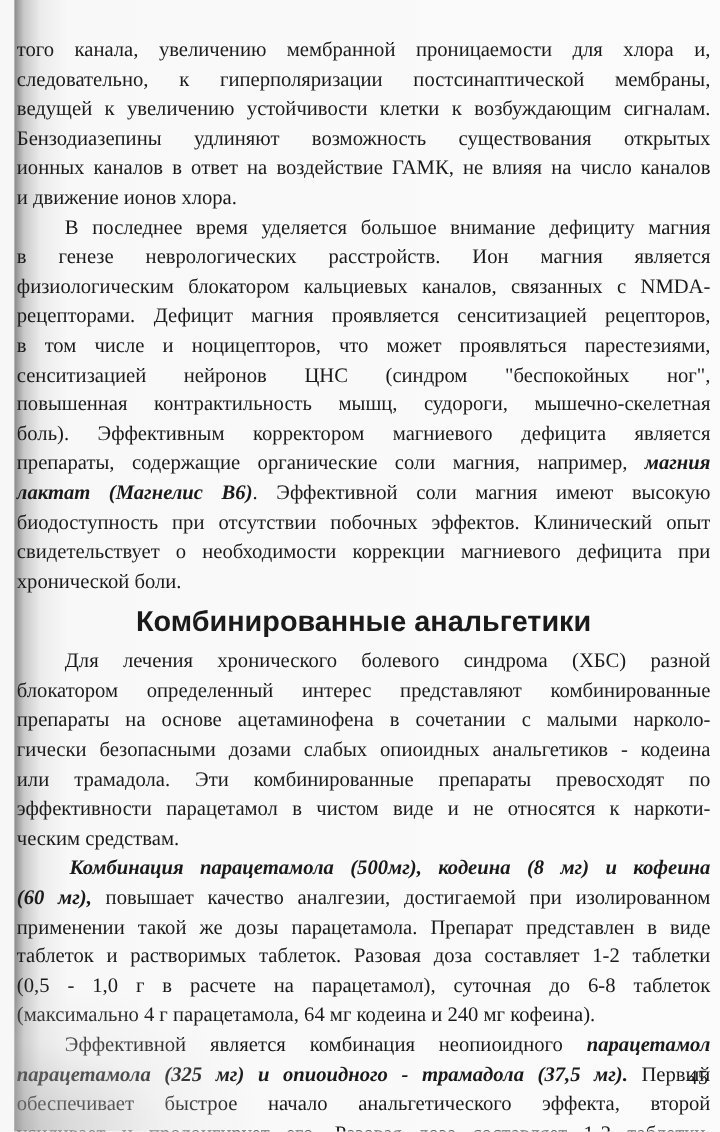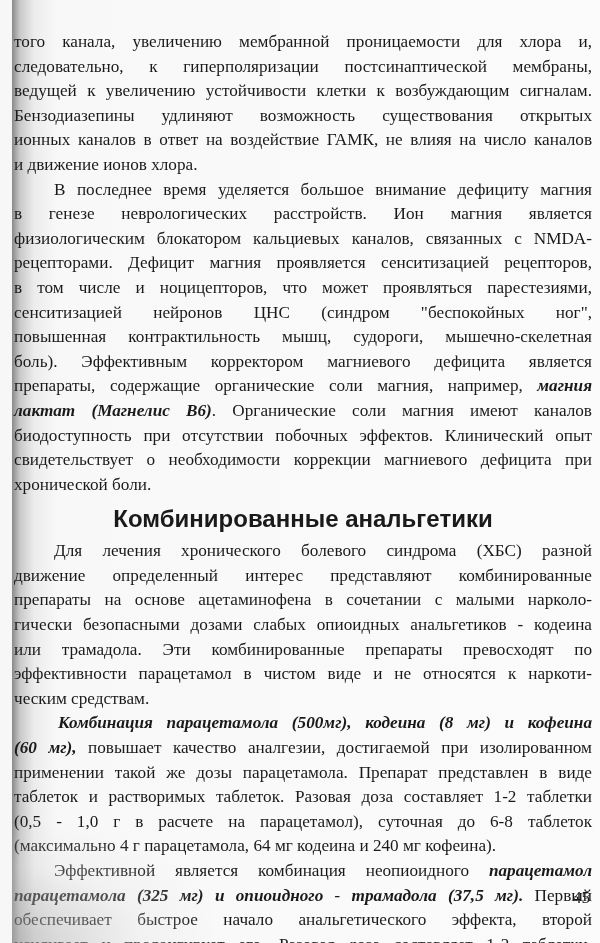--- a/index.html
+++ b/index.html
@@ -56,31 +56,31 @@
     <p>
       <span class="line" style="padding-left:40px">В последнее время уделяется большое внимание дефициту магния</span>
       <span class="line">в генезе неврологических расстройств. Ион магния является</span>
       <span class="line">физиологическим блокатором кальциевых каналов, связанных с NMDA-</span>
       <span class="line">рецепторами. Дефицит магния проявляется сенситизацией рецепторов,</span>
       <span class="line">в том числе и ноцицепторов, что может проявляться парестезиями,</span>
       <span class="line">сенситизацией нейронов ЦНС (синдром "беспокойных ног",</span>
       <span class="line">повышенная контрактильность мышц, судороги, мышечно-скелетная</span>
       <span class="line">боль). Эффективным корректором магниевого дефицита является</span>
       <span class="line"><span>препараты, содержащие органические соли магния, например, </span><span class="bi">магния</span></span>
-      <span class="line"><span class="bi">лактат (Магнелис В6)</span><span>. Органические соли магния имеют каналов</span></span>
+      <span class="line"><span class="bi">лактат (Магнелис В6)</span><span>. Эффективной соли магния имеют высокую</span></span>
       <span class="line">биодоступность при отсутствии побочных эффектов. Клинический опыт</span>
       <span class="line">свидетельствует о необходимости коррекции магниевого дефицита при</span>
       <span class="line last">хронической боли.</span>
     </p>
 
     <div class="heading">Комбинированные анальгетики</div>
 
     <p>
       <span class="line" style="padding-left:40px">Для лечения хронического болевого синдрома (ХБС) разной</span>
-      <span class="line">движение определенный интерес представляют комбинированные</span>
+      <span class="line">блокатором определенный интерес представляют комбинированные</span>
       <span class="line">препараты на основе ацетаминофена в сочетании с малыми нарколо-</span>
       <span class="line">гически безопасными дозами слабых опиоидных анальгетиков - кодеина</span>
       <span class="line">или трамадола. Эти комбинированные препараты превосходят по</span>
       <span class="line">эффективности парацетамол в чистом виде и не относятся к наркоти-</span>
       <span class="line last">ческим средствам.</span>
     </p>
 
     <p>
       <span class="line bi" style="padding-left:44px">Комбинация парацетамола (500мг), кодеина (8 мг) и кофеина</span>
       <span class="line"><span class="bi">(60 мг),</span><span> повышает качество аналгезии, достигаемой при изолированном</span></span>

